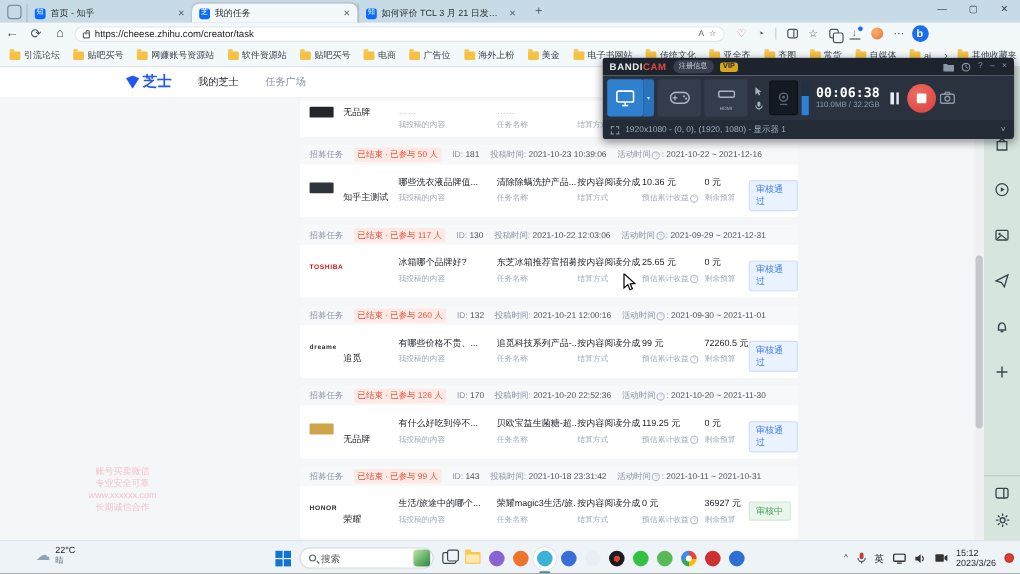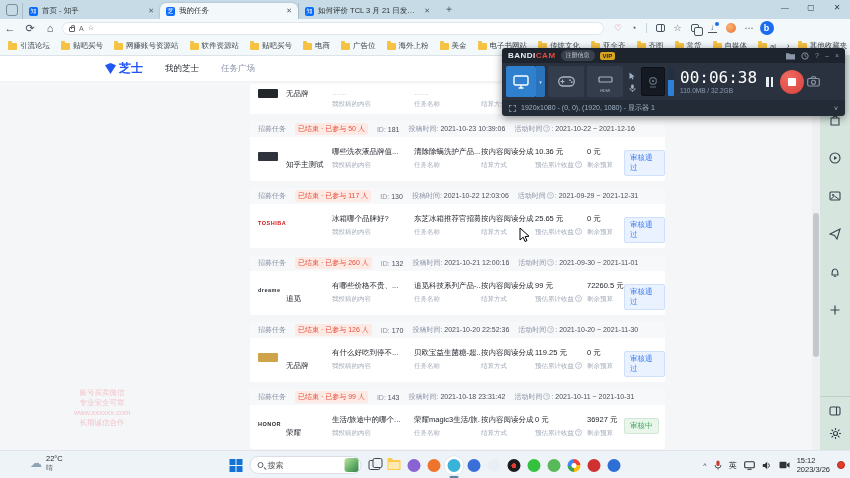--- a/index.html
+++ b/index.html
@@ -96,21 +96,21 @@
   .bc-hdr .r{margin-left:auto;display:flex;gap:6px;align-items:center;color:#8b97a8;font-size:7px}
   .bc-main{height:37px;background:#2a3240;display:flex;align-items:center;gap:3px;padding:2px 4px}
   .mode{width:36px;height:31px;background:#343d4b;border-radius:2px;display:flex;align-items:center;justify-content:center}
   .mode.on{background:#2f80cf;width:30px}
   .caret{width:9px;height:31px;background:#2a72ba;border-radius:0 2px 2px 0;color:#bfe0ff;font-size:5px;display:flex;align-items:center;justify-content:center;margin-left:-3px}
   .hdmitag{font-size:4px;color:#aab4c2;text-align:center;line-height:4px}
   .tinycol{display:flex;flex-direction:column;gap:4px;align-items:center;width:12px}
   .webbox{width:24px;height:29px;background:#151a22;border:1px solid #0d1117;border-radius:2px;display:flex;align-items:center;justify-content:center}
   .meter{width:6px;height:29px;background:linear-gradient(to top,#2d7fd8 0 55%,#223044 55%);border-radius:1px}
   .timecol{margin-left:3px;line-height:1.1}
-  .bc-time{font-family:"DejaVu Sans Mono",monospace;font-size:16px;font-weight:normal;color:#fff}
+  .bc-time{font-family:"DejaVu Sans Mono",monospace;font-size:11px;font-weight:bold;color:#fff}
   .bc-size{font-size:6.5px;color:#8b9bb0}
   .pause{display:flex;gap:2px;margin:0 4px 0 6px}
   .pause i{width:2.5px;height:10px;background:#e8edf3}
   .stopbtn{width:24px;height:24px;border-radius:50%;background:radial-gradient(circle at 35% 30%,#ef6a60,#d8413c);display:flex;align-items:center;justify-content:center}
   .stopbtn i{width:8px;height:8px;background:#fff;border-radius:1px}
   .bc-res{height:16px;background:#232b37;display:flex;align-items:center;gap:5px;padding:0 7px;font-size:7px;color:#9fb0c3}
   .dashbox{width:7px;height:7px;border:1px dashed #78879a}
   .bc-res .r{margin-left:auto;font-size:7px;color:#9fb0c3}
 
   
@@ -181,20 +181,21 @@
       <span>✕</span>
     </div>
   </div>
 
   <div class="toolbar">
     <span class="navic">←</span>
     <span class="navic">⟳</span>
     <span class="navic">⌂</span>
     <div class="addr">
       <span class="lock"></span>
+      <span class="url">https://cheese.zhihu.com/creator/task</span>
       <span class="mini">A</span>
       <span class="mini">☆</span>
     </div>
     <div class="tbicons">
       <span class="ic heart">♡</span>
       <span class="ic">◔</span>
       <span class="vline"></span>
       <span class="splitic"></span>
       <span class="ic">☆</span>
       <span class="layeric"></span>

